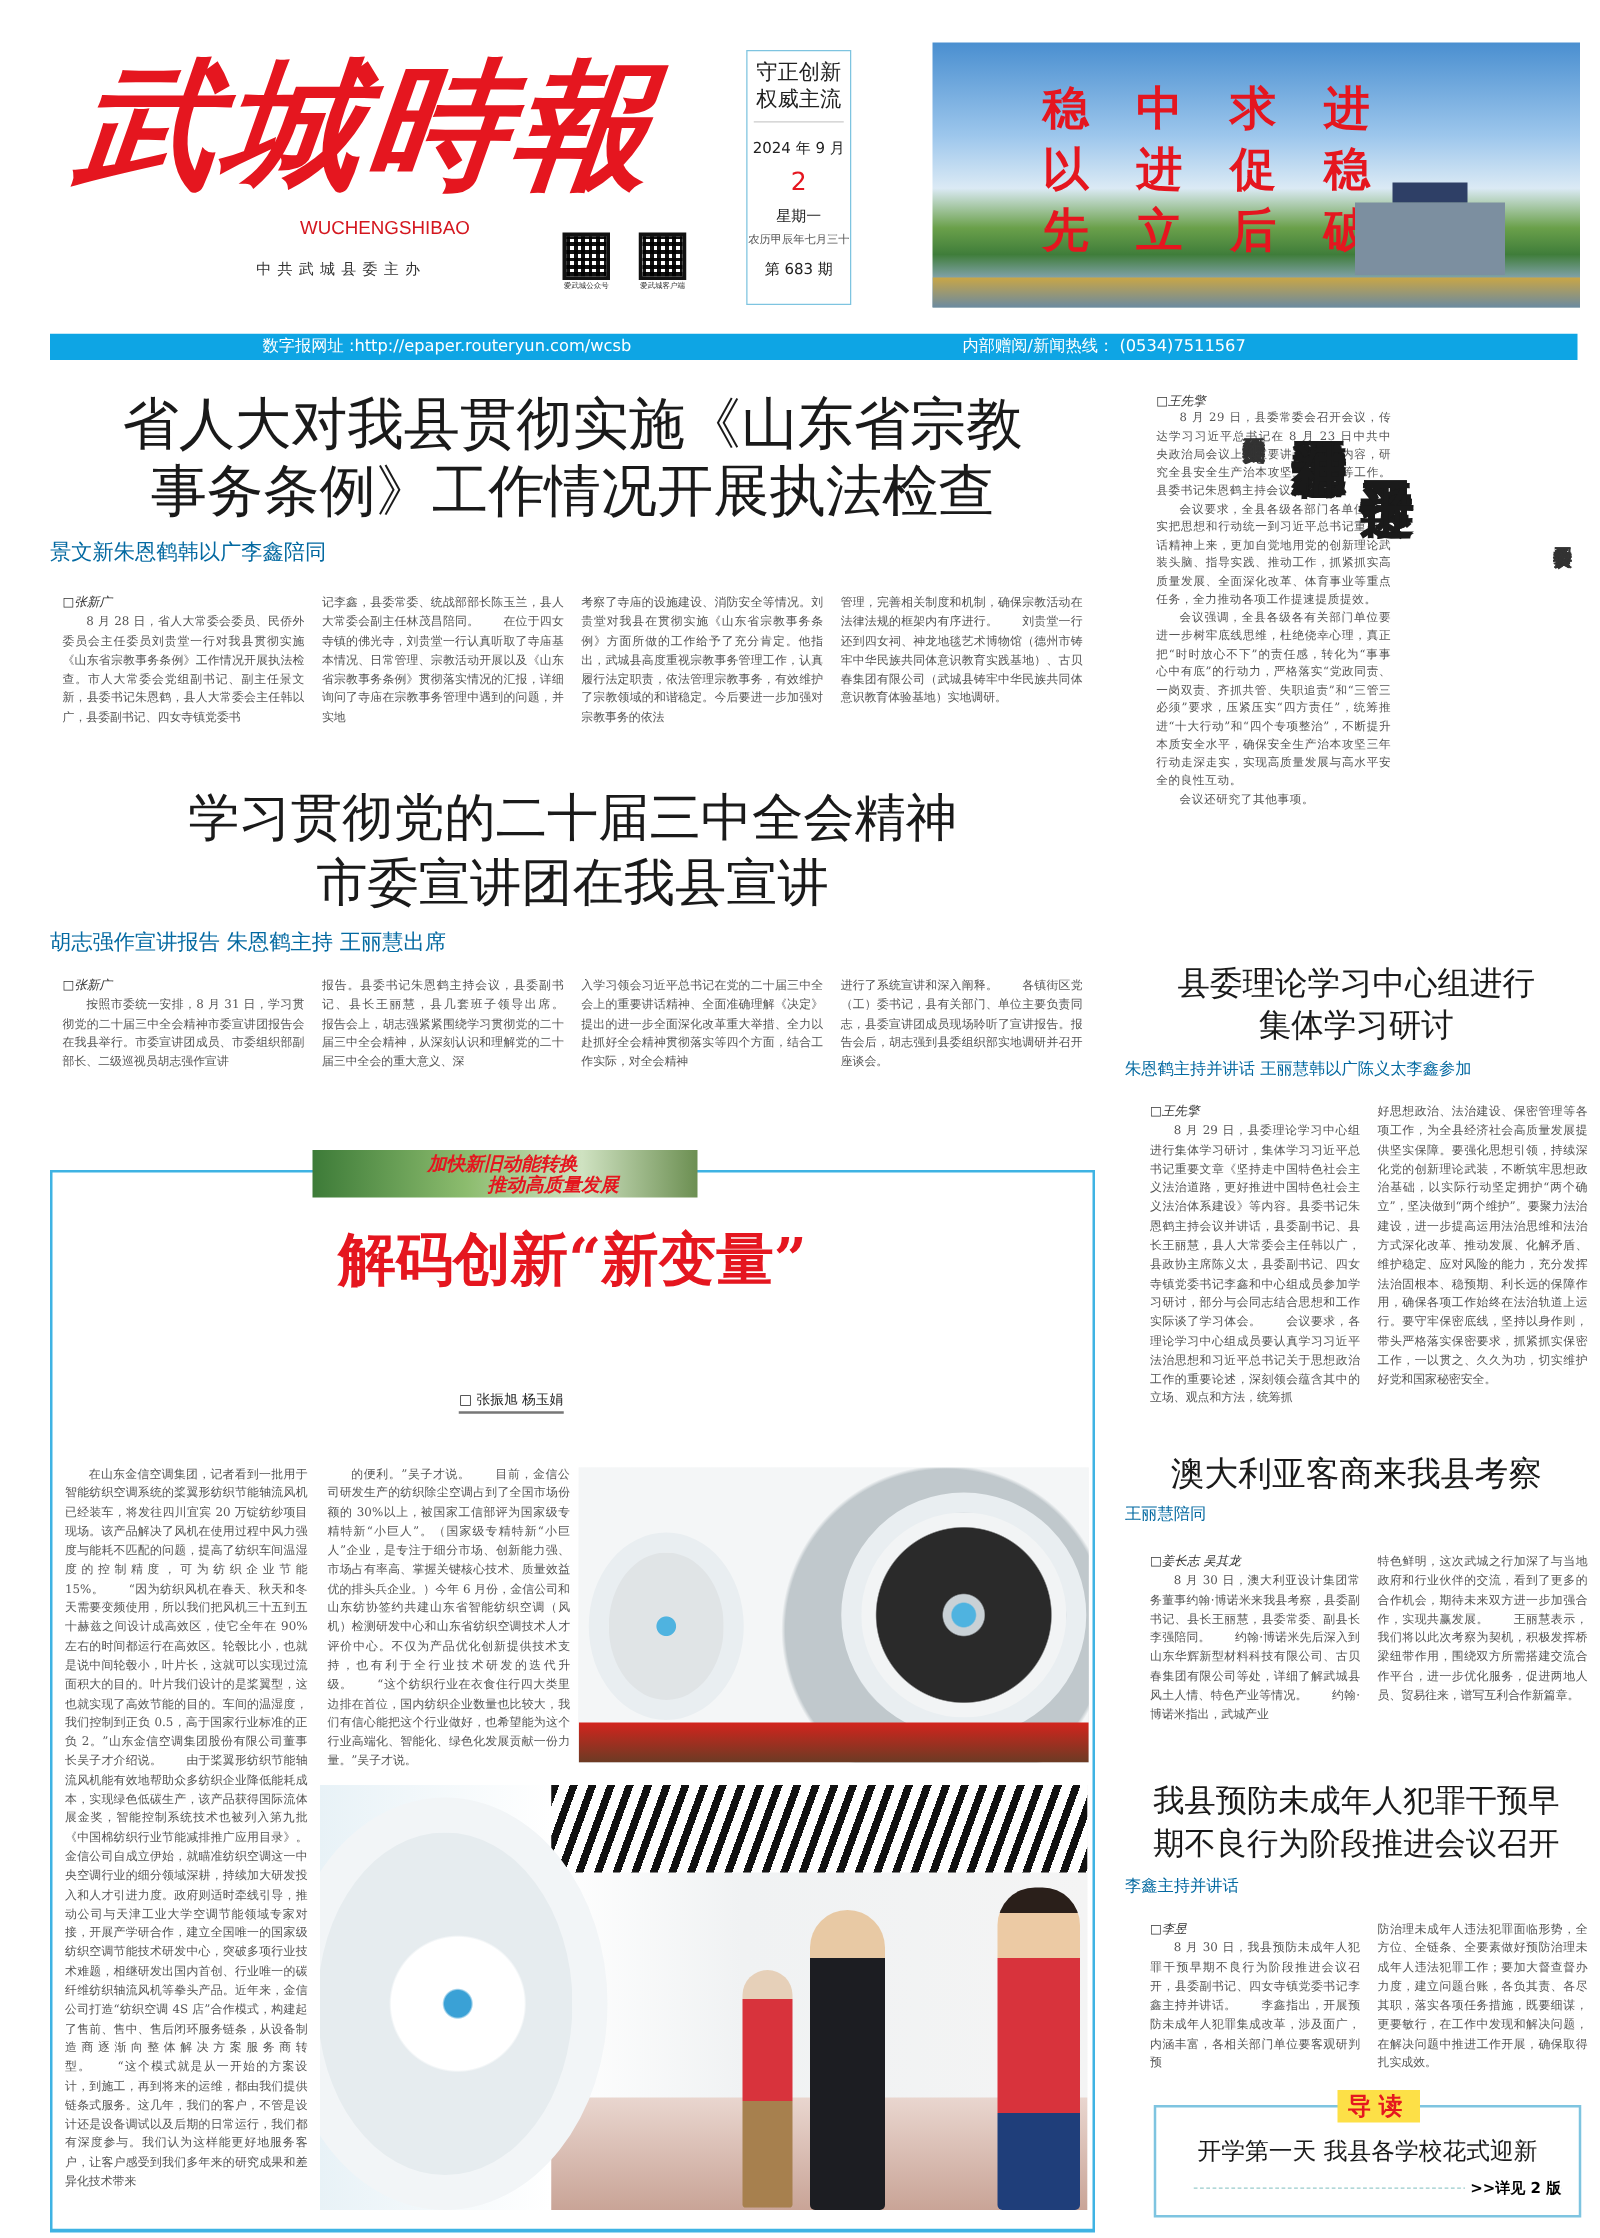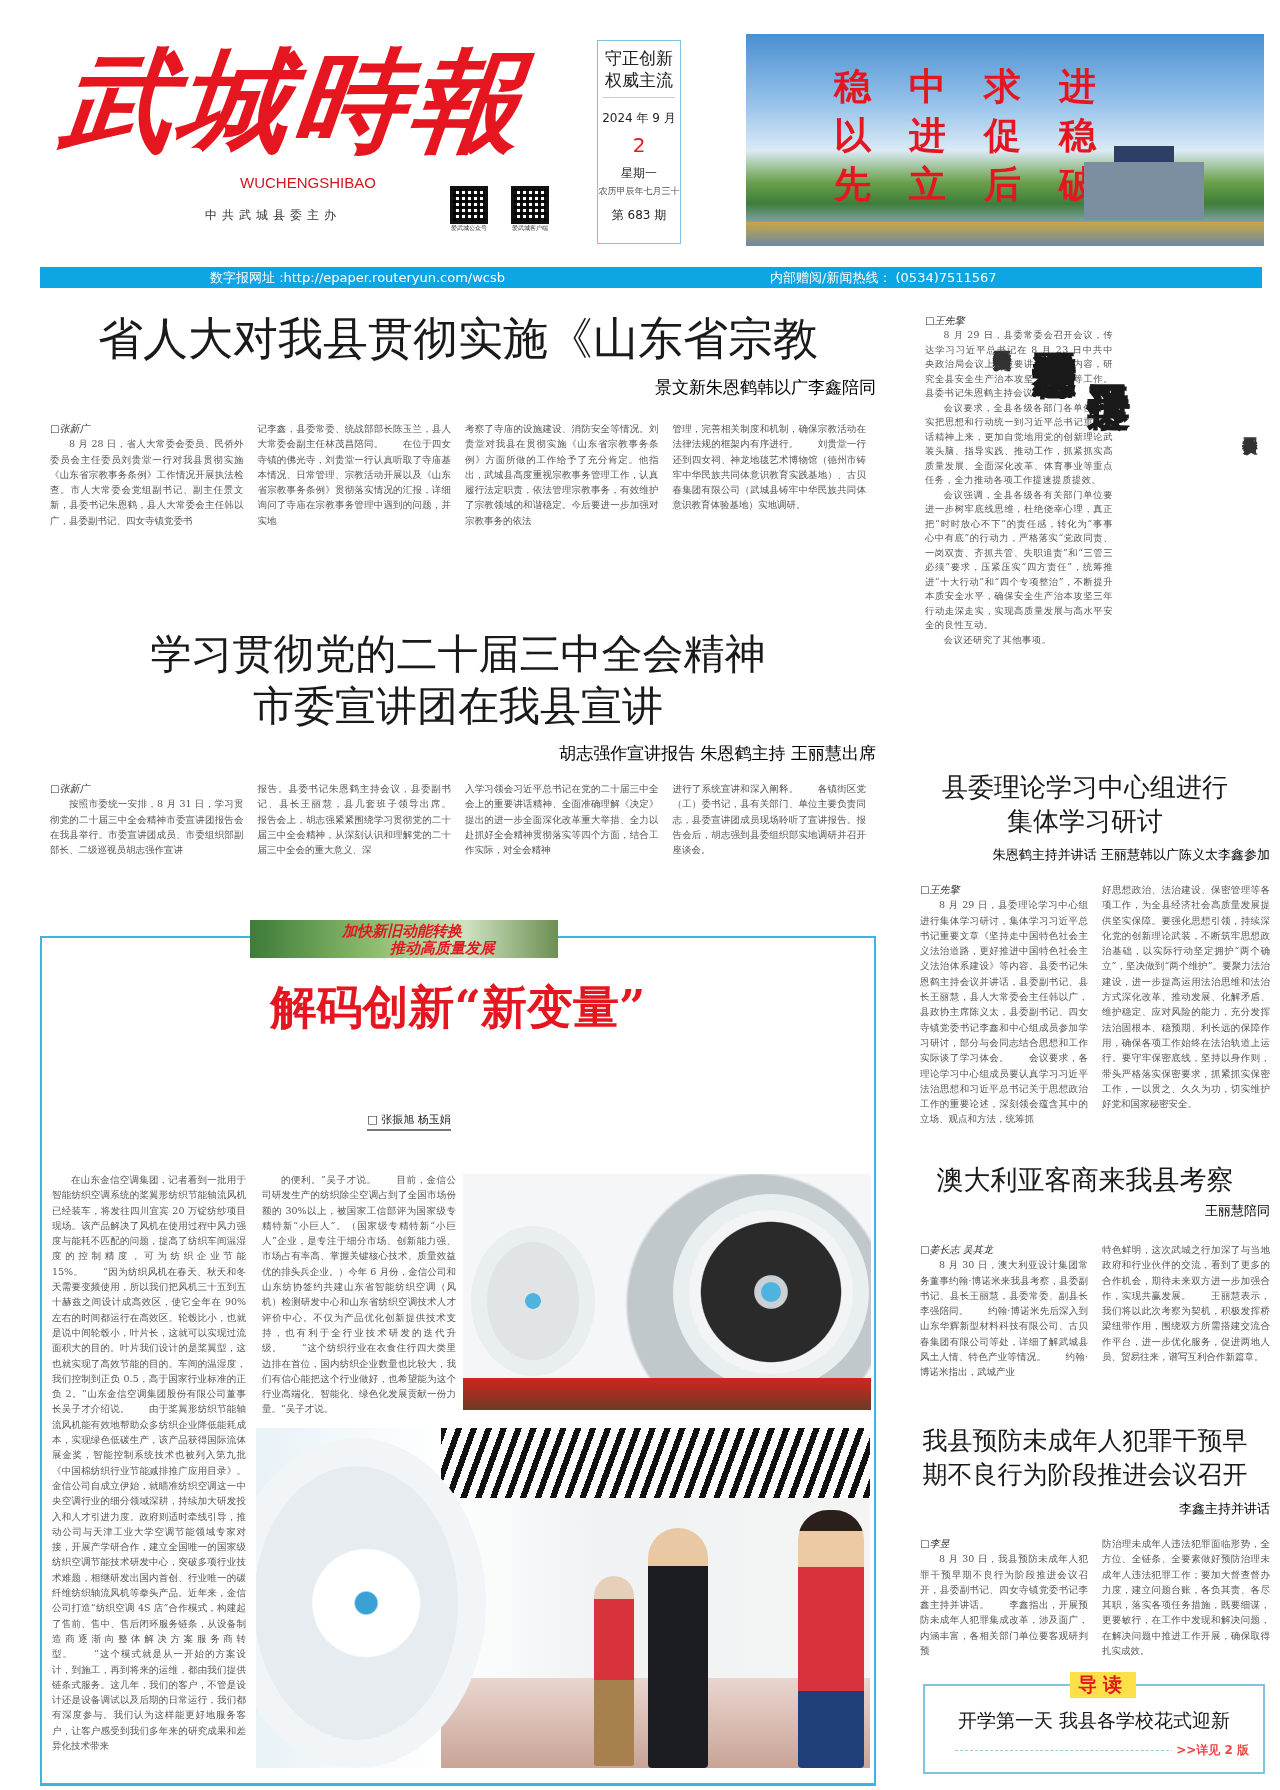--- a/index.html
+++ b/index.html
@@ -31,21 +31,21 @@
   .banner .tower { position: absolute; right: 60px; top: 128px; width: 120px; height: 58px; background: #7c8fa0; }
   .banner .tower:before { content: ""; position: absolute; left: 30px; top: -16px; width: 60px; height: 16px; background: #2e3f66; }
   .banner .water { position: absolute; left: 0; bottom: 0; width: 100%; height: 24px; background: linear-gradient(180deg,#c9a646,#6b8aa0); }
 
   .strip { left: 40px; top: 267px; width: 1222px; height: 21px; background: #0ea5e4; color: #fff; font-size: 13px; line-height: 21px; }
   .strip .a { position: absolute; left: 170px; }
   .strip .b { position: absolute; left: 730px; }
 
   
   .h1 { font-weight: normal; color: #1a1a1a; text-align: center; font-family: "DejaVu Sans", sans-serif; }
-  .sub { text-align: right; color: #000000; font-family: "DejaVu Serif", serif; }
+  .sub { text-align: left; color: #0369a1; font-family: "DejaVu Serif", serif; }
   .body { font-family: "DejaVu Serif", serif; font-size: 9.5px; line-height: 15.3px; color: #555; text-align: justify; }
   .cols4 { display: flex; gap: 14px; }
   .cols4 > div { flex: 1; }
   .cols2 { display: flex; gap: 14px; }
   .cols2 > div { flex: 1; }
   .byline { font-family: "DejaVu Serif", serif; font-size: 10px; color: #333; font-style: italic; }
   .byline:before { content: "\25A1 "; font-style: normal; }
   .para { text-indent: 2em; }
 
   
@@ -106,20 +106,21 @@
 </div>
 
 <div class="abs strip">
   <span class="a">数字报网址 :http://epaper.routeryun.com/wcsb</span>
   <span class="b">内部赠阅/新闻热线： (0534)7511567</span>
 </div>
 
 <div class="abs" style="left:40px;top:312px;width:836px;">
   <div class="h1" style="font-size:45px;line-height:54px;">
     <div>省人大对我县贯彻实施《山东省宗教</div>
+    <div>事务条例》工作情况开展执法检查</div>
   </div>
   <div class="sub" style="font-size:17px;margin-top:10px;">景文新朱恩鹤韩以广李鑫陪同</div>
   <div class="cols4" style="margin-top:22px;padding:0 10px;">
     <div class="body">
       <div class="byline">张新广</div>
       <div class="para">8 月 28 日，省人大常委会委员、民侨外委员会主任委员刘贵堂一行对我县贯彻实施《山东省宗教事务条例》工作情况开展执法检查。市人大常委会党组副书记、副主任景文新，县委书记朱恩鹤，县人大常委会主任韩以广，县委副书记、四女寺镇党委书</div>
     </div>
     <div class="body">记李鑫，县委常委、统战部部长陈玉兰，县人大常委会副主任林茂昌陪同。　　在位于四女寺镇的佛光寺，刘贵堂一行认真听取了寺庙基本情况、日常管理、宗教活动开展以及《山东省宗教事务条例》贯彻落实情况的汇报，详细询问了寺庙在宗教事务管理中遇到的问题，并实地</div>
     <div class="body">考察了寺庙的设施建设、消防安全等情况。刘贵堂对我县在贯彻实施《山东省宗教事务条例》方面所做的工作给予了充分肯定。他指出，武城县高度重视宗教事务管理工作，认真履行法定职责，依法管理宗教事务，有效维护了宗教领域的和谐稳定。今后要进一步加强对宗教事务的依法</div>
     <div class="body">管理，完善相关制度和机制，确保宗教活动在法律法规的框架内有序进行。　　刘贵堂一行还到四女祠、神龙地毯艺术博物馆（德州市铸牢中华民族共同体意识教育实践基地）、古贝春集团有限公司（武城县铸牢中华民族共同体意识教育体验基地）实地调研。</div>
@@ -196,21 +197,21 @@
       <div class="byline">李昱</div>
       <div class="para">8 月 30 日，我县预防未成年人犯罪干预早期不良行为阶段推进会议召开，县委副书记、四女寺镇党委书记李鑫主持并讲话。　　李鑫指出，开展预防未成年人犯罪集成改革，涉及面广，内涵丰富，各相关部门单位要客观研判预</div>
     </div>
     <div class="body">防治理未成年人违法犯罪面临形势，全方位、全链条、全要素做好预防治理未成年人违法犯罪工作；要加大督查督办力度，建立问题台账，各负其责、各尽其职，落实各项任务措施，既要细谋，更要敏行，在工作中发现和解决问题，在解决问题中推进工作开展，确保取得扎实成效。</div>
   </div>
 </div>
 
 <div class="abs guide">
   <div style="text-align:center;font-size:19px;margin-top:22px;color:#1a1a1a;">开学第一天 我县各学校花式迎新</div>
   <div style="position:absolute;left:30px;right:14px;top:64px;border-top:1px dashed #9cc;"></div>
-  <div style="position:absolute;right:14px;top:56px;background:#fff;padding-left:4px;color:#ef4444;font-weight:bold;font-size:12px;">&gt;&gt;详见 2 版</div>
+  <div style="position:absolute;right:14px;top:56px;background:#fff;padding-left:4px;color:#000000;font-weight:bold;font-size:12px;">&gt;&gt;详见 2 版</div>
 </div>
 <div class="abs guide-title">导读</div>
 
 <div class="abs feature"></div>
 <div class="abs feature-tag">
   <span style="left:92px;top:2px;">加快新旧动能转换</span>
   <span style="left:140px;top:19px;">推动高质量发展</span>
 </div>
 
 <div class="abs red-title" style="left:40px;top:978px;width:836px;">

